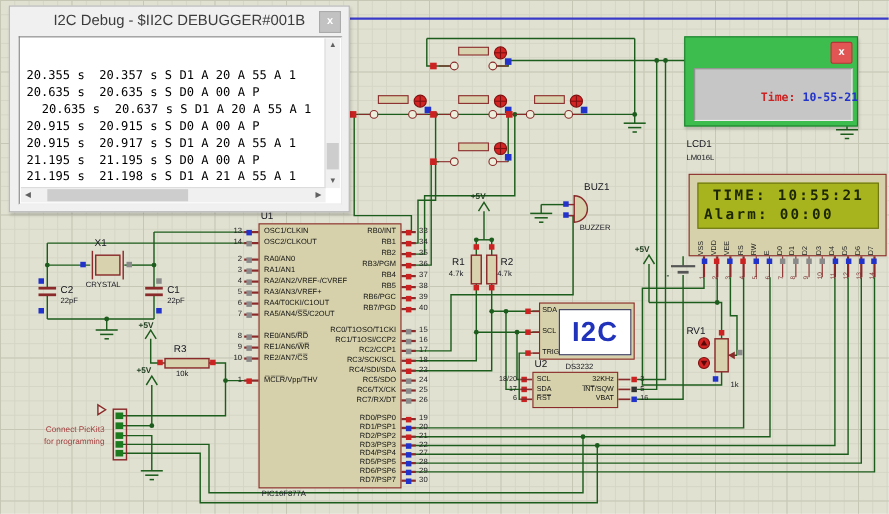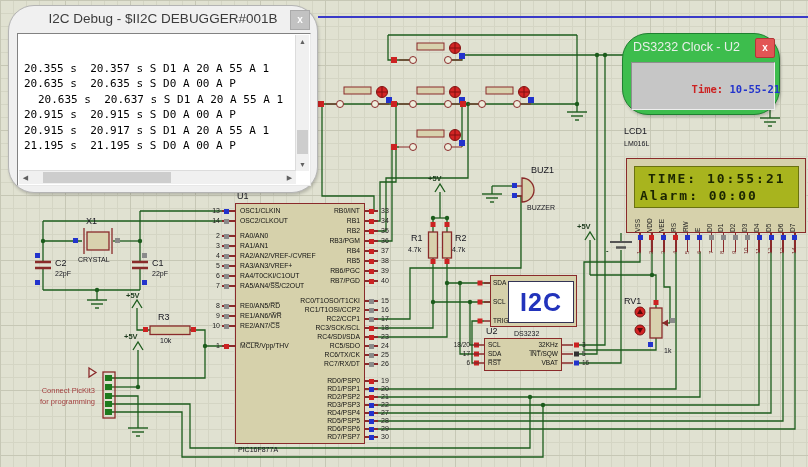--- a/index.html
+++ b/index.html
@@ -33,21 +33,21 @@
   
   .i2c-screen{background:#ffffff;border:1px solid #333355;text-align:center;
     font-weight:bold;font-size:25px;color:#2233bb;letter-spacing:1px;}
 
   
   .lcd-screen{background:#a8b41e;border:1px solid #6a7210;}
   .lcd-line{position:absolute;font-family:"DejaVu Sans Mono",monospace;font-weight:bold;
     font-size:13px;color:#1c2602;letter-spacing:2px;white-space:pre;}
 
   
-  .win{position:absolute;z-index:10;box-sizing:border-box;border-radius:26px;}
+  .win{position:absolute;z-index:10;box-sizing:border-box;}
   #dbg-win{left:8px;top:5px;width:310px;height:188px;background:#f0f0f0;
     border:1px solid #b4b4b4;box-shadow:1px 2px 3px rgba(0,0,0,0.18);}
   .win-title{position:absolute;left:0;top:0;right:0;height:26px;line-height:26px;
     text-align:center;font-size:13.5px;color:#3c3c3c;}
   .close-btn{position:absolute;width:18px;height:18px;text-align:center;line-height:18px;
     font-size:10px;font-weight:bold;color:#ffffff;cursor:pointer;}
   #dbg-close{right:7px;top:4px;background:#c2c2c2;border:1px solid #aaaaaa;}
   #dbg-content{position:absolute;left:8px;top:27px;width:294px;height:153px;background:#ffffff;
     border:1px solid #828282;border-right-color:#e8e8e8;border-bottom-color:#e8e8e8;box-sizing:border-box;}
   .dbg-line{font-family:"DejaVu Sans Mono",monospace;font-size:11px;line-height:15.4px;
@@ -628,36 +628,36 @@
     <div class="win-title">I2C Debug - $II2C DEBUGGER#001B</div>
     <div class="close-btn" id="dbg-close">x</div>
     <div id="dbg-content">
       <div id="dbg-lines">
           <div class="dbg-line" style="position: static;">20.355 s  20.357 s S D1 A 20 A 55 A 1</div>
           <div class="dbg-line" style="position: static;">20.635 s  20.635 s S D0 A 00 A P</div>
           <div class="dbg-line" style="position: static; padding-left: 20px;">20.635 s  20.637 s S D1 A 20 A 55 A 1</div>
           <div class="dbg-line" style="position: static;">20.915 s  20.915 s S D0 A 00 A P</div>
           <div class="dbg-line" style="position: static;">20.915 s  20.917 s S D1 A 20 A 55 A 1</div>
           <div class="dbg-line" style="position: static;">21.195 s  21.195 s S D0 A 00 A P</div>
+          <div class="dbg-line" style="position: static;">21.195 s  21.198 s S D1 A 21 A 55 A 1</div>
         </div>
       <div class="sbar" id="vscroll">
         <div class="sb-arrow" style="top:0;left:0;">▲</div>
         <div class="sb-thumb" id="v-thumb"></div>
         <div class="sb-arrow" style="bottom:0;left:0;">▼</div>
       </div>
       <div class="sbar" id="hscroll">
         <div class="sb-arrow" style="left:0;top:0;">◀</div>
         <div class="sb-thumb" id="h-thumb"></div>
         <div class="sb-arrow" style="right:0;top:0;">▶</div>
       </div>
     </div>
   </div>
 
   <div class="win" id="clock-popup">
-    <div id="clock-title">DS3232 Clock - U2</div>
     <div class="close-btn" id="clock-close">x</div>
     <div id="clock-panel">
       <div class="clock-row" style="top:8px;">
         <span class="clock-label">Time:</span><span> </span><span class="clock-value">10-55-21</span>
       </div>
     </div>
   </div>
 
 </div>
 

